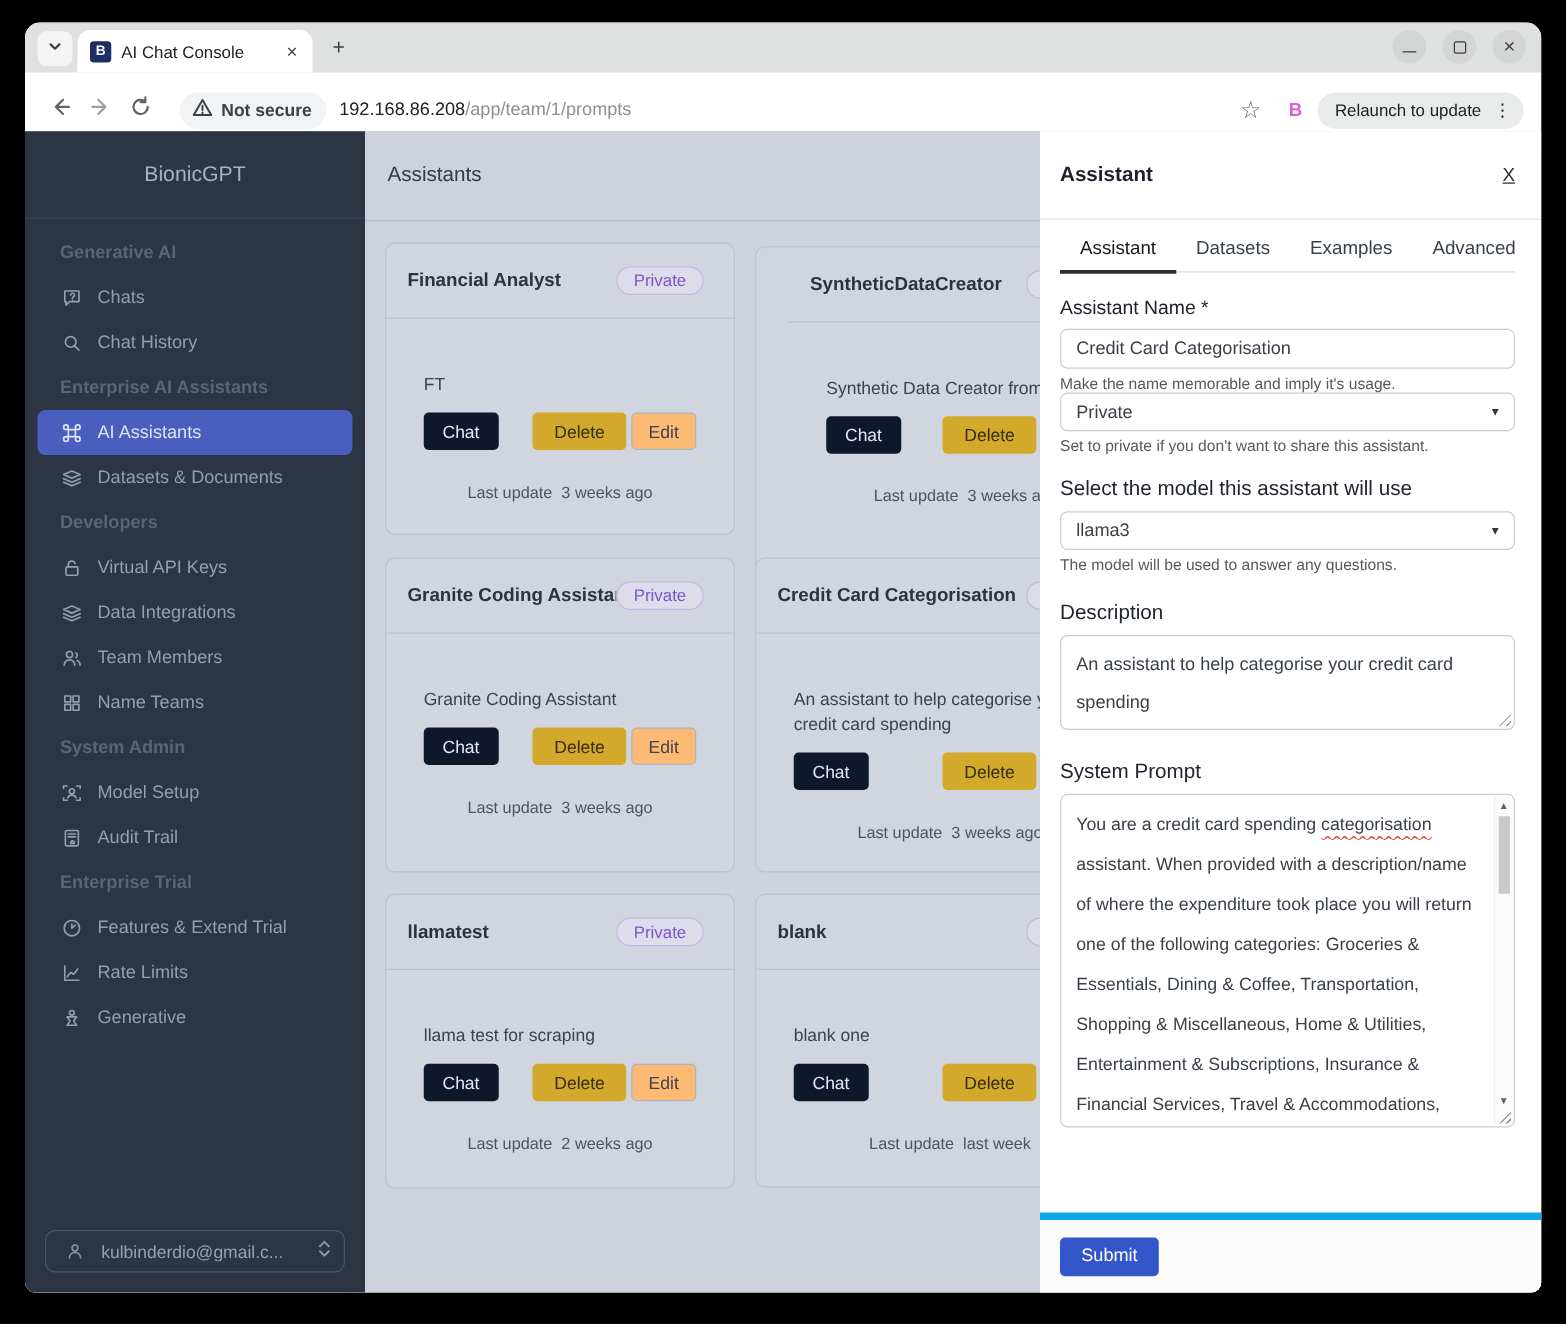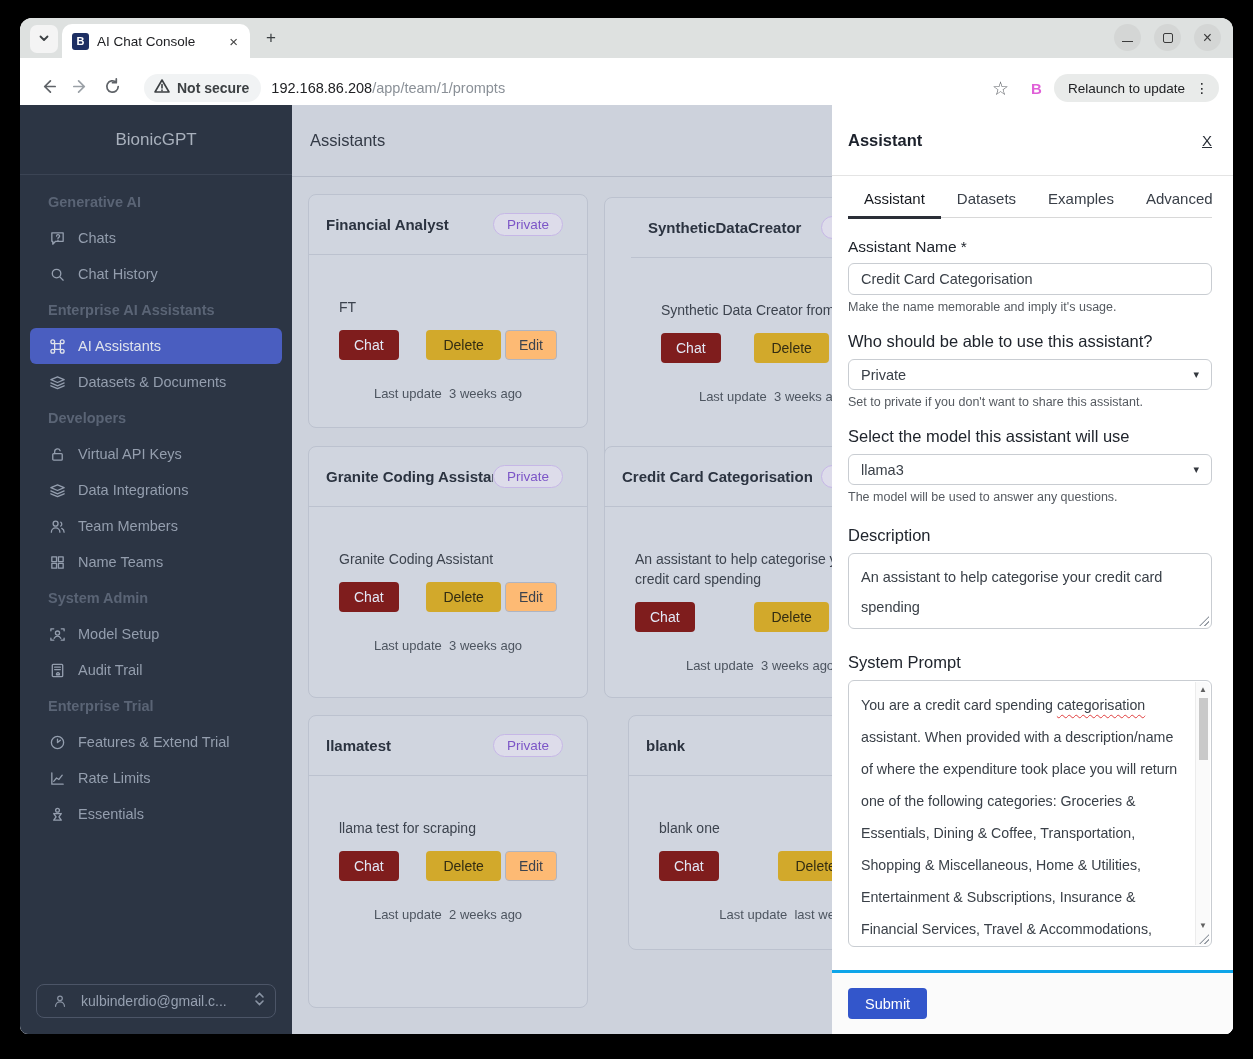--- a/index.html
+++ b/index.html
@@ -75,30 +75,30 @@
   .card-head { height:60px; border-bottom:1px solid #bcc2cf; display:flex; align-items:center;
                padding:0 24px 0 17px; }
   .card-name { font-size:15px; font-weight:bold; color:#2b3340; flex:1; white-space:nowrap; overflow:hidden; }
   .badge { height:23px; padding:0 13px; border:1px solid #c6b7e6; border-radius:12px; color:#7c55c7;
            background:rgba(231,226,243,0.55); font-size:13.5px; display:flex; align-items:center; flex:0 0 auto; }
   .card-body { display:flex; flex-direction:column; padding:0 30px; flex:1; }
   .card-desc { margin-top:42px; font-size:14px; color:#3c434e; line-height:20px; white-space:nowrap; }
   .card-desc.wrap { white-space:normal; }
   .card-btns { margin-top:13px; display:flex; align-items:center; }
   .btn { height:30px; border-radius:4px; font-size:14px; display:flex; align-items:center; border:none; }
-  .btn-chat { background:#7f1d1d; color:#e3e9f7; padding:0 15px; }
+  .btn-chat { background:#0f172a; color:#e3e9f7; padding:0 15px; }
   .btn-delete { background:#d2a92b; color:#332d12; padding:0 17px; margin-left:auto; }
   .btn-edit { background:#fdba74; color:#3c434e; border:1px solid #aeb4c2; padding:0 13px; margin-left:4px; }
   .card-upd { margin-top:26px; text-align:center; font-size:13px; color:#4d5560; }
   .pos-0 { left:16px;  top:89px;  width:280px; height:234px; }
   .pos-1 { left:312px; top:92px;  width:312px; height:300px;padding-left:26px; }
   .pos-2 { left:16px;  top:341px; width:280px; height:252px; }
   .pos-3 { left:312px; top:341px; width:312px; height:252px; }
-  .pos-4 { left:16px;  top:610px; width:280px; height:293px; }
-  .pos-5 { left:312px; top:610px; width:312px; height:235px;margin-left:24px; }
+  .pos-4 { left:16px;  top:610px; width:280px; height:236px; }
+  .pos-5 { left:312px; top:610px; width:312px; height:235px; }
 
   
   .panel { position:absolute; right:0; top:0; bottom:0; width:401px; background:#fff; z-index:5; }
   .panel-head { height:71px; display:flex; align-items:center; padding:0 21px 0 16px;
                 border-bottom:1px solid #e4e4e4; }
   .panel-title { flex:1; font-size:16.5px; font-weight:bold; color:#1c212b; }
   .panel-close { font-size:15px; color:#2a2f38; text-decoration:underline; }
   .tabs { margin:14px 21px 0 16px; display:flex; border-bottom:1px solid #d8d8d8; }
   .ptab { padding:0 16px 10px; font-size:15px; color:#3a4049; position:relative; }
   .ptab.active { color:#16191f; }
@@ -121,21 +121,21 @@
   .grip { position:absolute; right:2px; bottom:2px; width:10px; height:10px;
           background:repeating-linear-gradient(135deg,transparent 0 2.5px,#9aa0a8 2.5px 4px);
           clip-path:polygon(100% 0,100% 100%,0 100%); }
   .sb { position:absolute; top:1px; right:1px; bottom:1px; width:15px; background:#fafafa;
         border-left:1px solid #ececec; border-radius:0 5px 5px 0; }
   .sb-up,.sb-down { position:absolute; left:0; right:0; height:15px; display:flex; align-items:center;
                     justify-content:center; font-size:8px; color:#606060; }
   .sb-up { top:0; } .sb-down { bottom:12px; }
   .sb-thumb { position:absolute; top:16px; left:3px; width:9px; height:62px; background:#c9c9c9; }
   .panel-footer { position:absolute; left:0; right:0; bottom:0; height:64px; background:#fbfbfb;
-                  border-top:3px solid #0ea5e9; display:flex; align-items:center; padding-left:16px; }
+                  border-top:6px solid #0ea5e9; display:flex; align-items:center; padding-left:16px; }
   .btn-submit { background:#3356cb; color:#fff; border:none; border-radius:4px; height:31px;
                 padding:0 17px; font-size:14.5px; font-family:inherit; }
 
   
   .tb-ic svg { width:19px; height:19px; stroke:#5f6368; fill:none; stroke-width:1.8; stroke-linecap:round; stroke-linejoin:round; }
   .tb-ic.dis svg { stroke:#9aa0a6; }
   .warn svg { width:16px; height:16px; stroke:#3c4043; fill:none; stroke-width:1.6; stroke-linecap:round; stroke-linejoin:round; }
   .chev svg { width:12px; height:12px; stroke:#3c4043; fill:none; stroke-width:1.8; stroke-linecap:round; stroke-linejoin:round; }
 </style>
 </head>
@@ -328,21 +328,21 @@
             </span>
           <span>Rate Limits</span>
         </div>
         <div class="nav-row nav-item">
           <span class="nav-ic">
               <svg viewBox="0 0 18 18">
                 <circle cx="9" cy="4.5" r="2"></circle>
                 <path d="M5 8 h8 M5 8 l2.5 3.5 -2.5 3.5 M13 8 l-2.5 3.5 2.5 3.5 M5 15 h8"></path>
               </svg>
             </span>
-          <span>Essentials</span>
+          <span>Generative</span>
         </div>
       </div>
 
       <div class="userbox">
         <span class="nav-ic">
             <svg viewBox="0 0 18 18" style="width:16px;height:16px;stroke:#8a94a4;fill:none;stroke-width:1.4">
               <circle cx="9" cy="6" r="2.6"></circle>
               <path d="M4 15 a5 5 0 0 1 10 0"></path>
             </svg>
           </span>
@@ -484,21 +484,20 @@
         <div class="ptab">Datasets</div>
         <div class="ptab">Examples</div>
         <div class="ptab">Advanced</div>
       </div>
 
       <div class="form">
         <div class="f-label">Assistant Name *</div>
         <div class="f-input">Credit Card Categorisation</div>
         <div class="helper">Make the name memorable and imply it's usage.</div>
 
-        <div class="f-label-lg">Who should be able to use this assistant?</div>
         <div class="f-select">
           <span>Private</span>
           <span class="caret">▾</span>
         </div>
         <div class="helper">Set to private if you don't want to share this assistant.</div>
 
         <div class="f-label-lg">Select the model this assistant will use</div>
         <div class="f-select">
           <span>llama3</span>
           <span class="caret">▾</span>

